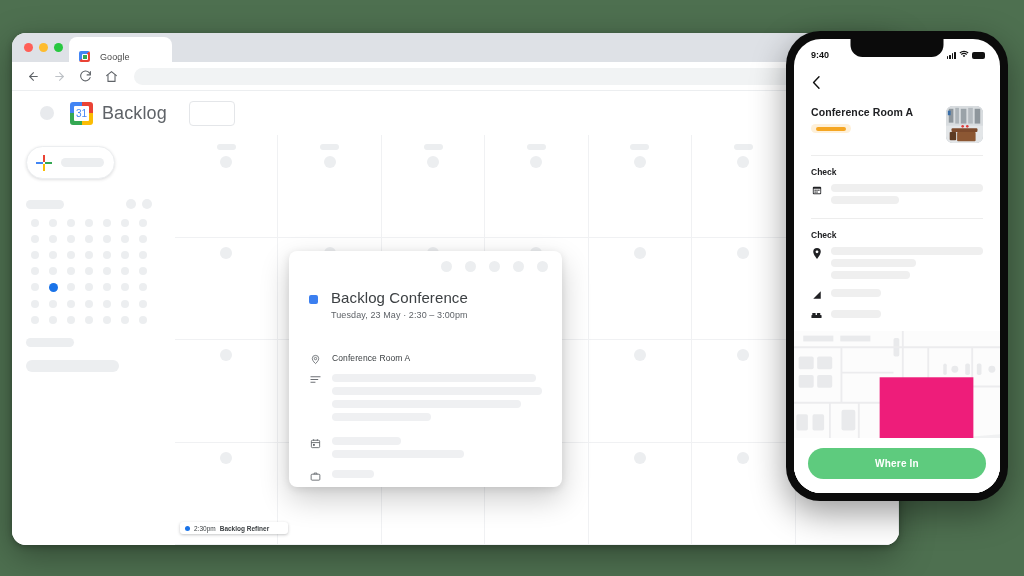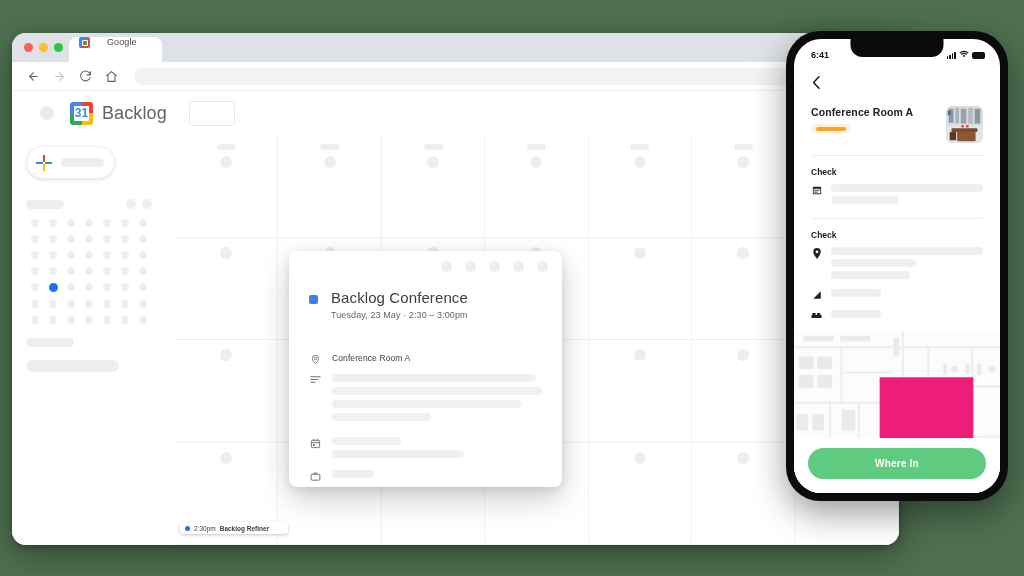--- a/index.html
+++ b/index.html
@@ -31,25 +31,25 @@
     position: absolute; left: 12px; top: 10px;
     display: flex; gap: 6px;
   }
   .dot { width: 9px; height: 9px; border-radius: 50%; }
   .dot.red { background: #ff5f57; }
   .dot.yellow { background: #febc2e; }
   .dot.green { background: #28c840; }
 
   .tab {
     position: absolute; left: 57px; top: 4px;
-    width: 93px; height: 25px;
+    width: 103px; height: 25px;
     background: #fff;
     border-radius: 8px 8px 0 0;
-    display: flex; align-items: flex-start;
-    padding-left: 10px; gap: 17px;
+    display: flex; align-items: flex-end;
+    padding-left: 10px; gap: 10px;
   }
   .tab-favicon {
     width: 11px; height: 11px; border-radius: 2px;
     background:
       linear-gradient(135deg, #4285f4 0 50%, #ea4335 50% 100%);
     position: relative; flex: none;
   }
   .tab-favicon::after {
     content: ""; position: absolute; inset: 2.5px;
     background: #fff; border-radius: 1px;
@@ -90,21 +90,21 @@
     background: #fff;
   }
   .gcal-logo .q { position: absolute; }
   .gcal-logo .tl { left:0; top:0; width:50%; height:50%; background:#4285f4; }
   .gcal-logo .tr { right:0; top:0; width:50%; height:50%; background:#ea4335; }
   .gcal-logo .bl { left:0; bottom:0; width:50%; height:50%; background:#34a853; }
   .gcal-logo .br { right:0; bottom:0; width:50%; height:50%; background:#fbbc04; }
   .gcal-logo .inner {
     position: absolute; inset: 4px; background: #fff; border-radius: 1px;
     display: flex; align-items: center; justify-content: center;
-    font-size: 12px; font-weight: 700; color: #4285f4;
+    font-size: 10px; font-weight: 400; color: #4285f4;
     font-family: "Liberation Sans", sans-serif;
   }
   .cal-word {
     margin-left: 9px; font-size: 18px; color: #5f6368; letter-spacing: .1px;
   }
   .hdr-btn {
     width: 46px; height: 25px; border-radius: 4px;
     border: 1px solid #e4e6e9; background: #fff;
   }
   .hdr-btn.left { margin-left: 22px; }
@@ -632,21 +632,21 @@
 
       </div>
     </div>
   </div>
 
   <div class="phone">
     <div class="phone-screen">
       <div class="notch"></div>
 
       <div class="status">
-        <span>6:41</span>
+        <span>9:40</span>
         <span class="status-right">
           <span class="sig">
               <i></i>
               <i></i>
               <i></i>
               <i></i>
             </span>
           <span>
             <svg width="10" height="8" viewBox="0 0 24 18" fill="#111">
                 <path d="M12 16.5l-3-3.6a4.7 4.7 0 0 1 6 0zM12 9.2a8.4 8.4 0 0 0-5.6 2.1L4.5 9.1a11.2 11.2 0 0 1 15 0l-1.9 2.2A8.4 8.4 0 0 0 12 9.2zM12 4.2a13.4 13.4 0 0 0-9 3.4L1.2 5.4a16.2 16.2 0 0 1 21.6 0L21 7.6a13.4 13.4 0 0 0-9-3.4z"></path>

